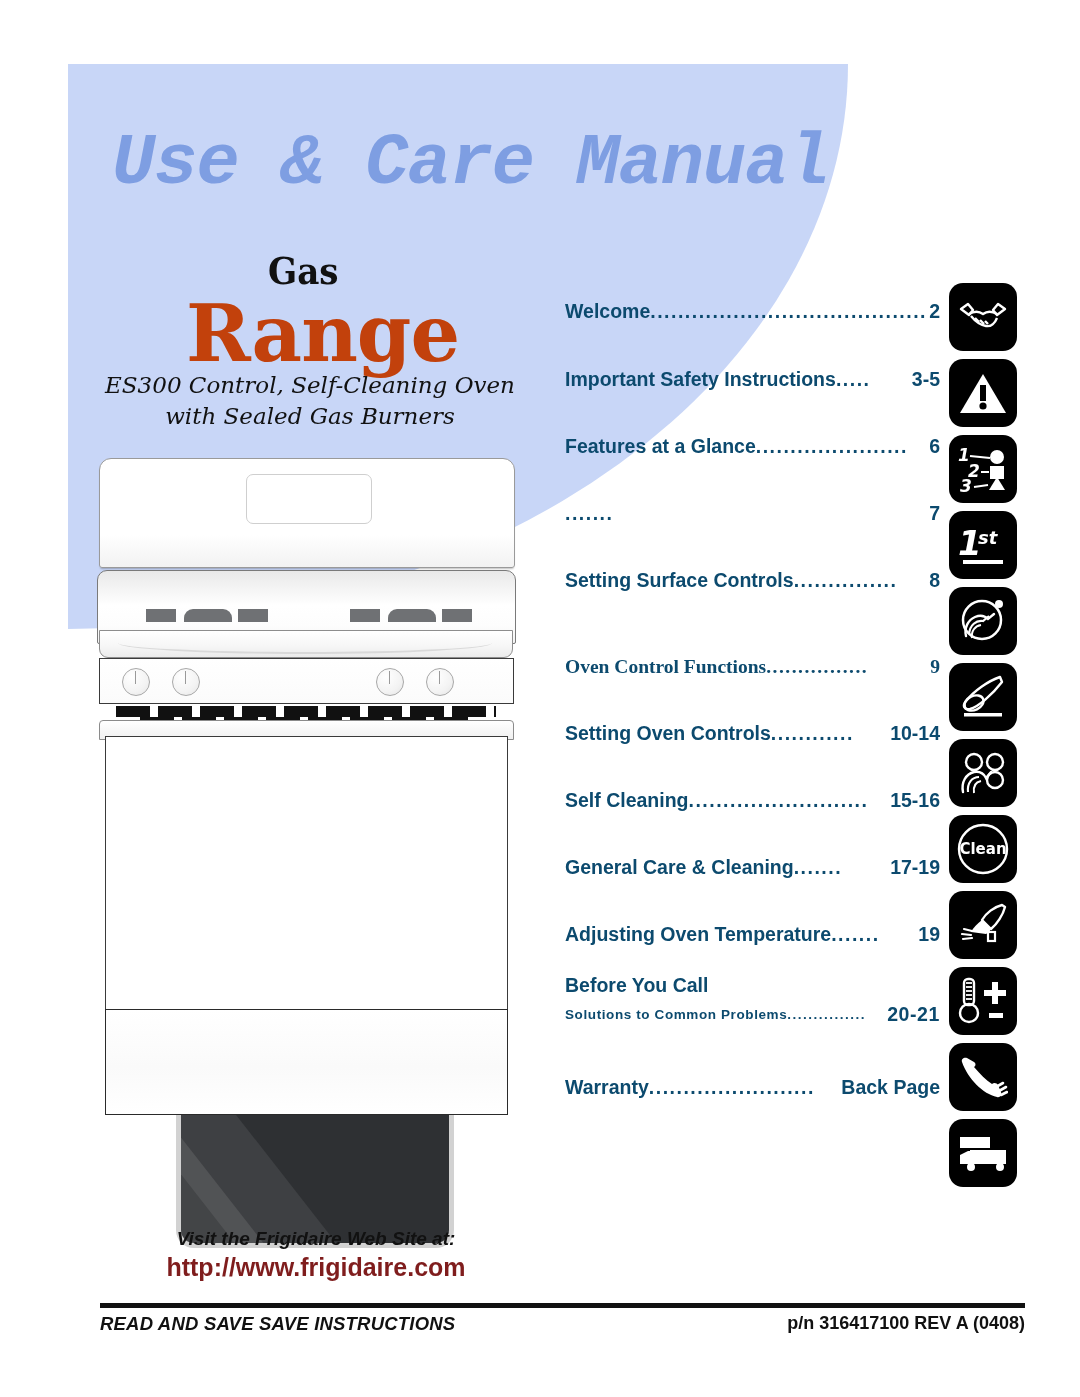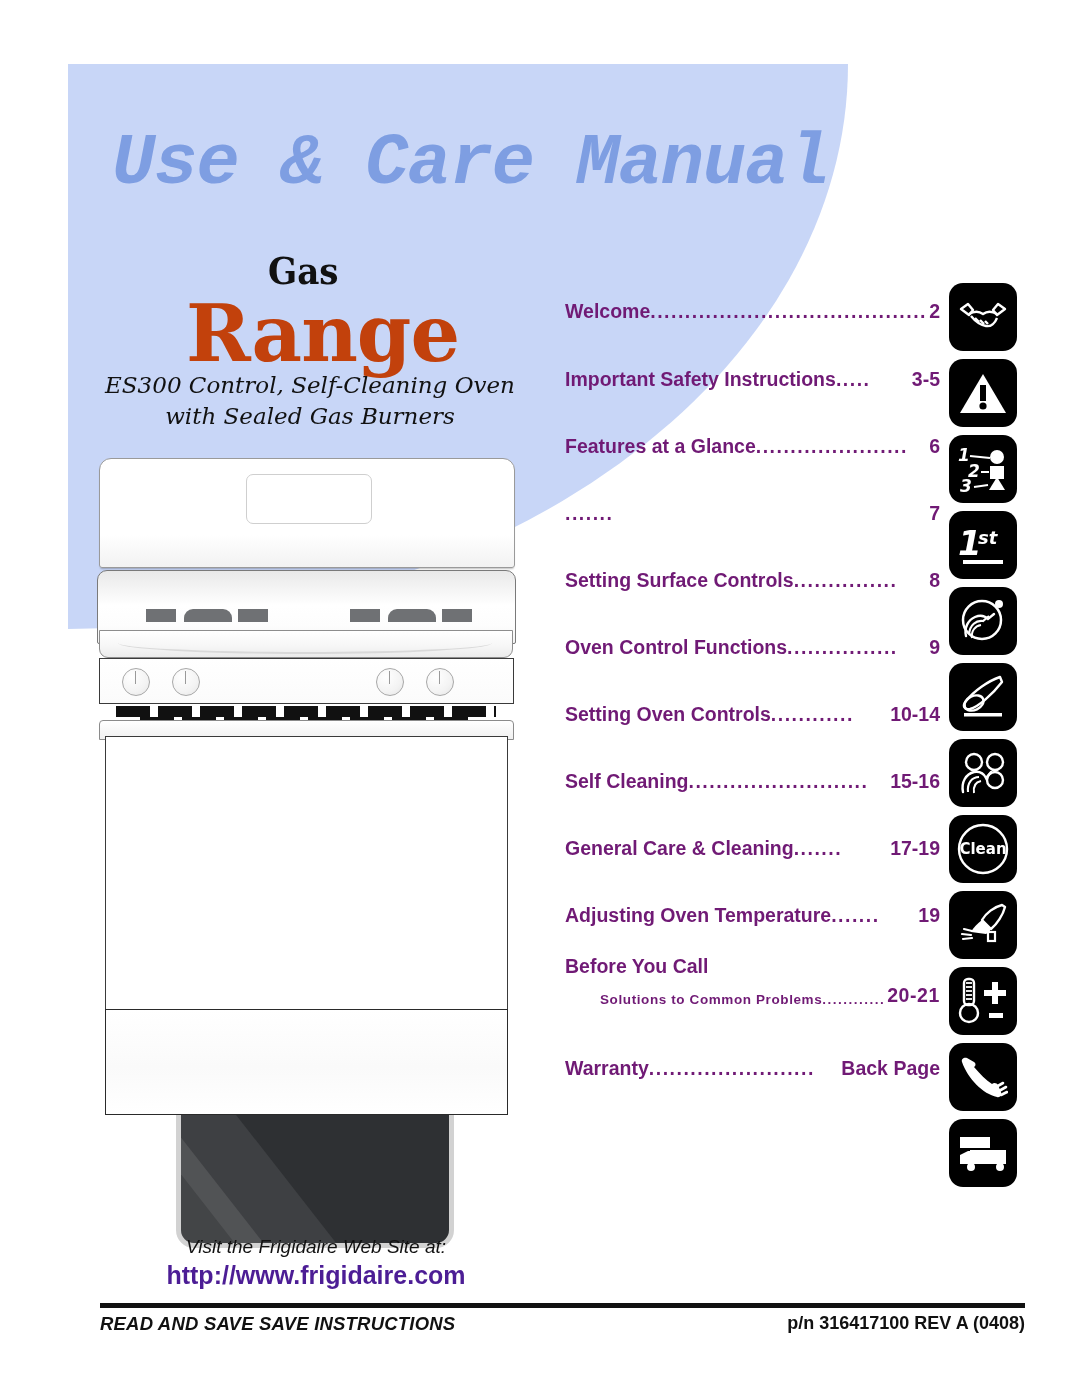--- a/index.html
+++ b/index.html
@@ -151,33 +151,33 @@
     position:absolute;left:9px;top:551px;width:401px;height:104px;
     background:linear-gradient(180deg,#ffffff 0%,#fafafa 55%,#ffffff 100%);
     border:1px solid #2a2a2a;
   }
 
   
   #toc{
     position:absolute;left:565px;top:300px;width:375px;
   }
   .toc-row{
-    display:flex;align-items:flex-end;
-    font-weight:700;color:#701a75;
+    display:flex;align-items:center;
+    font-weight:700;color:#0c4a6e;
     font-size:19.5px;
     margin-bottom:0;
   }
   .toc-label{white-space:nowrap;}
   .toc-dots{
     flex:1;overflow:hidden;white-space:nowrap;
     letter-spacing:1.5px;font-weight:700;
   }
   .toc-page{white-space:nowrap;padding-left:2px;}
   .toc-sub{
-    font-size:13.5px;font-weight:700;letter-spacing:.6px;margin-left:35px;
+    font-size:13.5px;font-weight:700;letter-spacing:.6px;
   }
   .toc-sub .toc-page{font-size:19.5px;}
 
   
   #icons{position:absolute;left:949px;top:283px;width:70px;}
   .icon-box{
     width:68px;height:68px;border-radius:14px;background:#000;
     margin-bottom:8px;position:relative;
     display:flex;align-items:center;justify-content:center;
   }
@@ -185,24 +185,24 @@
   .icon-clean-text{
     color:#fff;font-size:15px;font-weight:700;
     font-family:"DejaVu Sans",sans-serif;
   }
 
   
   #web-block{
     position:absolute;left:96px;top:1228px;width:440px;text-align:center;
   }
   #web-intro{
-    font-style:italic;font-weight:400;font-size:19px;color:#111;margin-top:8px;
+    font-style:italic;font-weight:700;font-size:19px;color:#111;
   }
   #web-url{
-    font-weight:700;font-size:25px;color:#4c1d95;margin-top:3px;
+    font-weight:700;font-size:25px;color:#7f1d1d;margin-top:3px;
   }
   #footer-rule{
     position:absolute;left:100px;top:1303px;width:925px;height:5px;background:#111;
   }
   #footer-left{
     position:absolute;left:100px;top:1313px;
     font-weight:700;font-style:italic;font-size:18.5px;color:#111;letter-spacing:.2px;
   }
   #footer-right{
     position:absolute;left:1025px;top:1313px;transform:translateX(-100%);
@@ -286,21 +286,21 @@
     <span class="toc-dots">.......</span>
     <span class="toc-page">7</span>
   </div>
 
   <div class="toc-row" style="margin-top:44px;">
     <span class="toc-label">Setting Surface Controls</span>
     <span class="toc-dots">...............</span>
     <span class="toc-page">8</span>
   </div>
 
-  <div class="toc-row" style="margin-top:44px;">
+  <div class="toc-row" style="margin-top:64px;font-family:Liberation Serif, serif;">
     <span class="toc-label">Oven Control Functions</span>
     <span class="toc-dots">................</span>
     <span class="toc-page">9</span>
   </div>
 
   <div class="toc-row" style="margin-top:44px;">
     <span class="toc-label">Setting Oven Controls</span>
     <span class="toc-dots">............</span>
     <span class="toc-page">10-14</span>
   </div>

